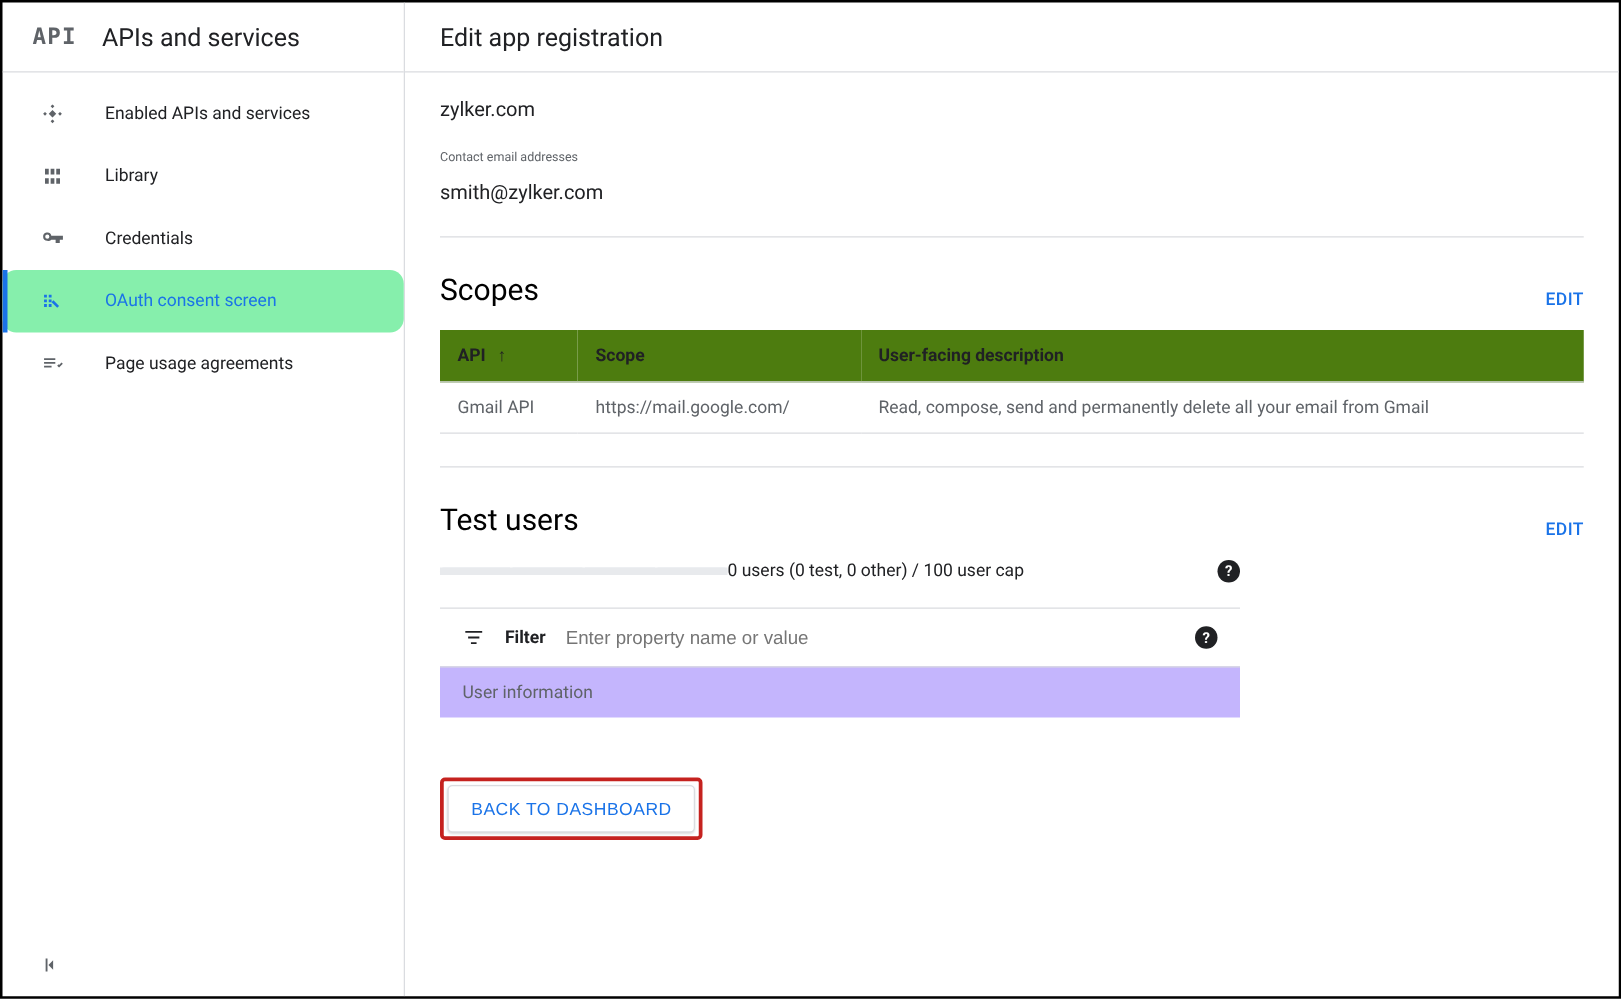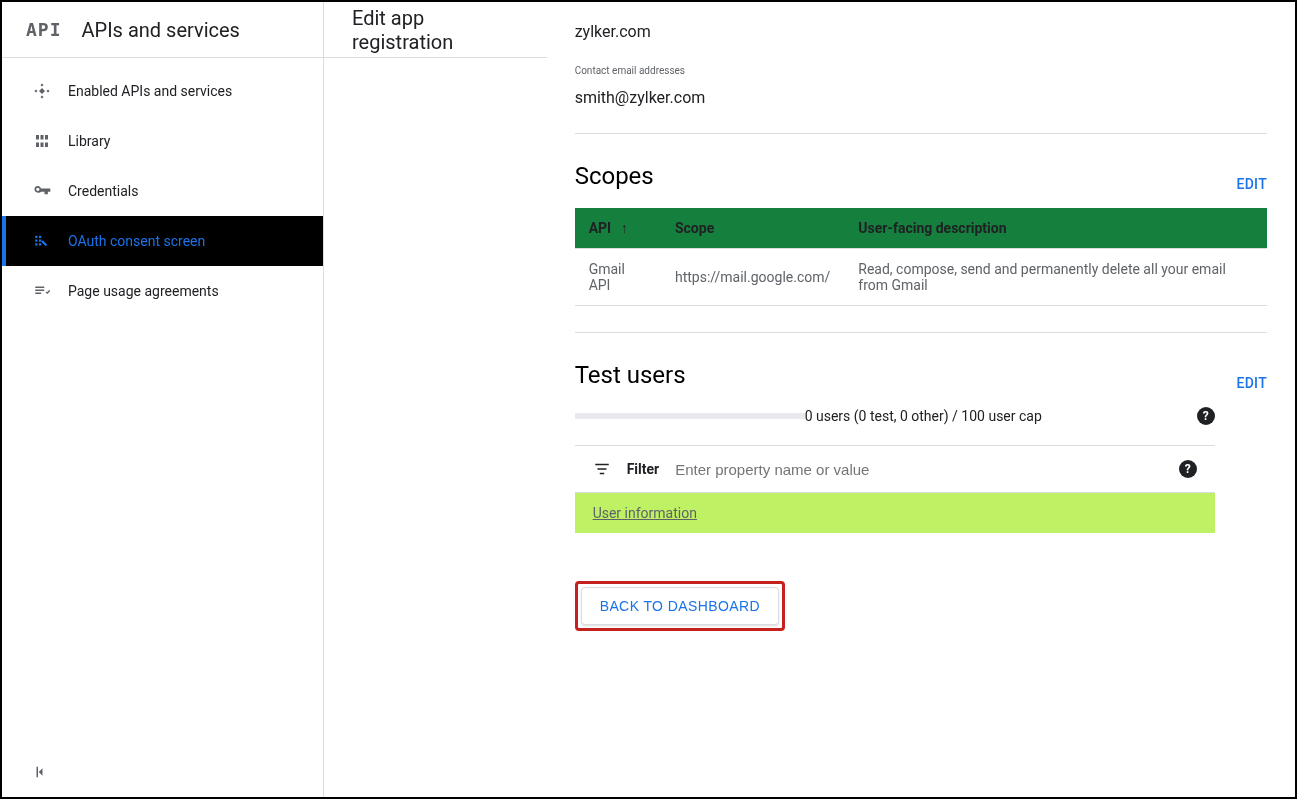--- a/index.html
+++ b/index.html
@@ -38,54 +38,55 @@
     font-size: 18px;
     color: #5f6368;
     letter-spacing: 1px;
   }
   .sidebar-items { padding-top: 8px; }
   .sidebar-item {
     display: flex;
     align-items: center;
     height: 50px;
     padding-left: 30px;
-    gap: 16px;
+    gap: 32px;
     color: #202124;
     cursor: pointer;
   }
   .sidebar-item .icon-slot {
     width: 20px;
     display: flex;
     justify-content: center;
     color: #5f6368;
   }
   .sidebar-item.active {
-    background: #000000;
+    background: #86efac;
     color: #1a73e8;
     position: relative;
+    border-radius: 11px;
   }
   .sidebar-item.active::before {
     content: "";
     position: absolute; left: 0; top: 0; bottom: 0;
     width: 4px; background: #1a73e8;
   }
   .sidebar-item.active .icon-slot { color: #1a73e8; }
   .collapse-btn {
     position: absolute;
     bottom: 16px;
     left: 30px;
     cursor: pointer;
     color: #5f6368;
     font-size: 18px;
   }
   .main {
     flex: 1;
     overflow-y: auto;
     display: flex;
-    flex-direction: row;
+    flex-direction: column;
   }
   .main-header {
     height: 56px;
     display: flex; align-items: center;
     padding: 0 28px;
     border-bottom: 1px solid #dadce0;
     font-size: 20px;
     color: #202124;
   }
   .main-body { padding: 20px 28px 30px 28px; }
@@ -98,21 +99,21 @@
   }
   .section-head {
     display: flex;
     justify-content: space-between;
     align-items: center;
     margin-bottom: 16px;
   }
   .section-title { font-size: 24px; font-weight: 400; color: #000000; text-align: right; }
   .edit-link { color: #1a73e8; font-weight: 500; font-size: 14px; letter-spacing: 0.3px; cursor: pointer; margin-top: 16px; }
   table.scopes { width: 100%; border-collapse: collapse; }
-  table.scopes thead tr { background: #15803d; }
+  table.scopes thead tr { background: #4d7c0f; }
   table.scopes th, table.scopes td {
     text-align: left;
     padding: 12px 14px;
     font-size: 14px;
     border-bottom: 1px solid #dadce0;
   }
   table.scopes th { font-weight: 700; color: #202124; }
   table.scopes td { color: #5f6368; }
   .sort-arrow { margin-left: 6px; font-weight: 700; }
   .testusers-body { margin-top: 8px; }
@@ -132,24 +133,23 @@
   .filter-bar {
     display: flex; align-items: center; gap: 16px;
     padding: 14px 18px; max-width: 640px;
     border-top: 1px solid #dadce0;
   }
   .filter-label { font-weight: 700; color: #202124; }
   .filter-input {
     flex: 1; border: none; outline: none; font-size: 15px; color: #5f6368;
   }
   .user-info-head {
-    background: #bef264; padding: 12px 18px;
+    background: #c4b5fd; padding: 12px 18px;
     color: #5f6368; font-size: 14px; max-width: 640px;
     border-top: 1px solid #dadce0;
-    text-decoration: underline;
   }
   .no-rows { padding: 14px 18px; color: #5f6368; max-width: 640px; border-bottom: 1px solid #dadce0; }
   .back-btn-wrap {
     display: inline-block;
     border: 3px solid #c5221f;
     border-radius: 4px;
     padding: 3px;
     margin-top: 48px;
   }
   .back-btn {

